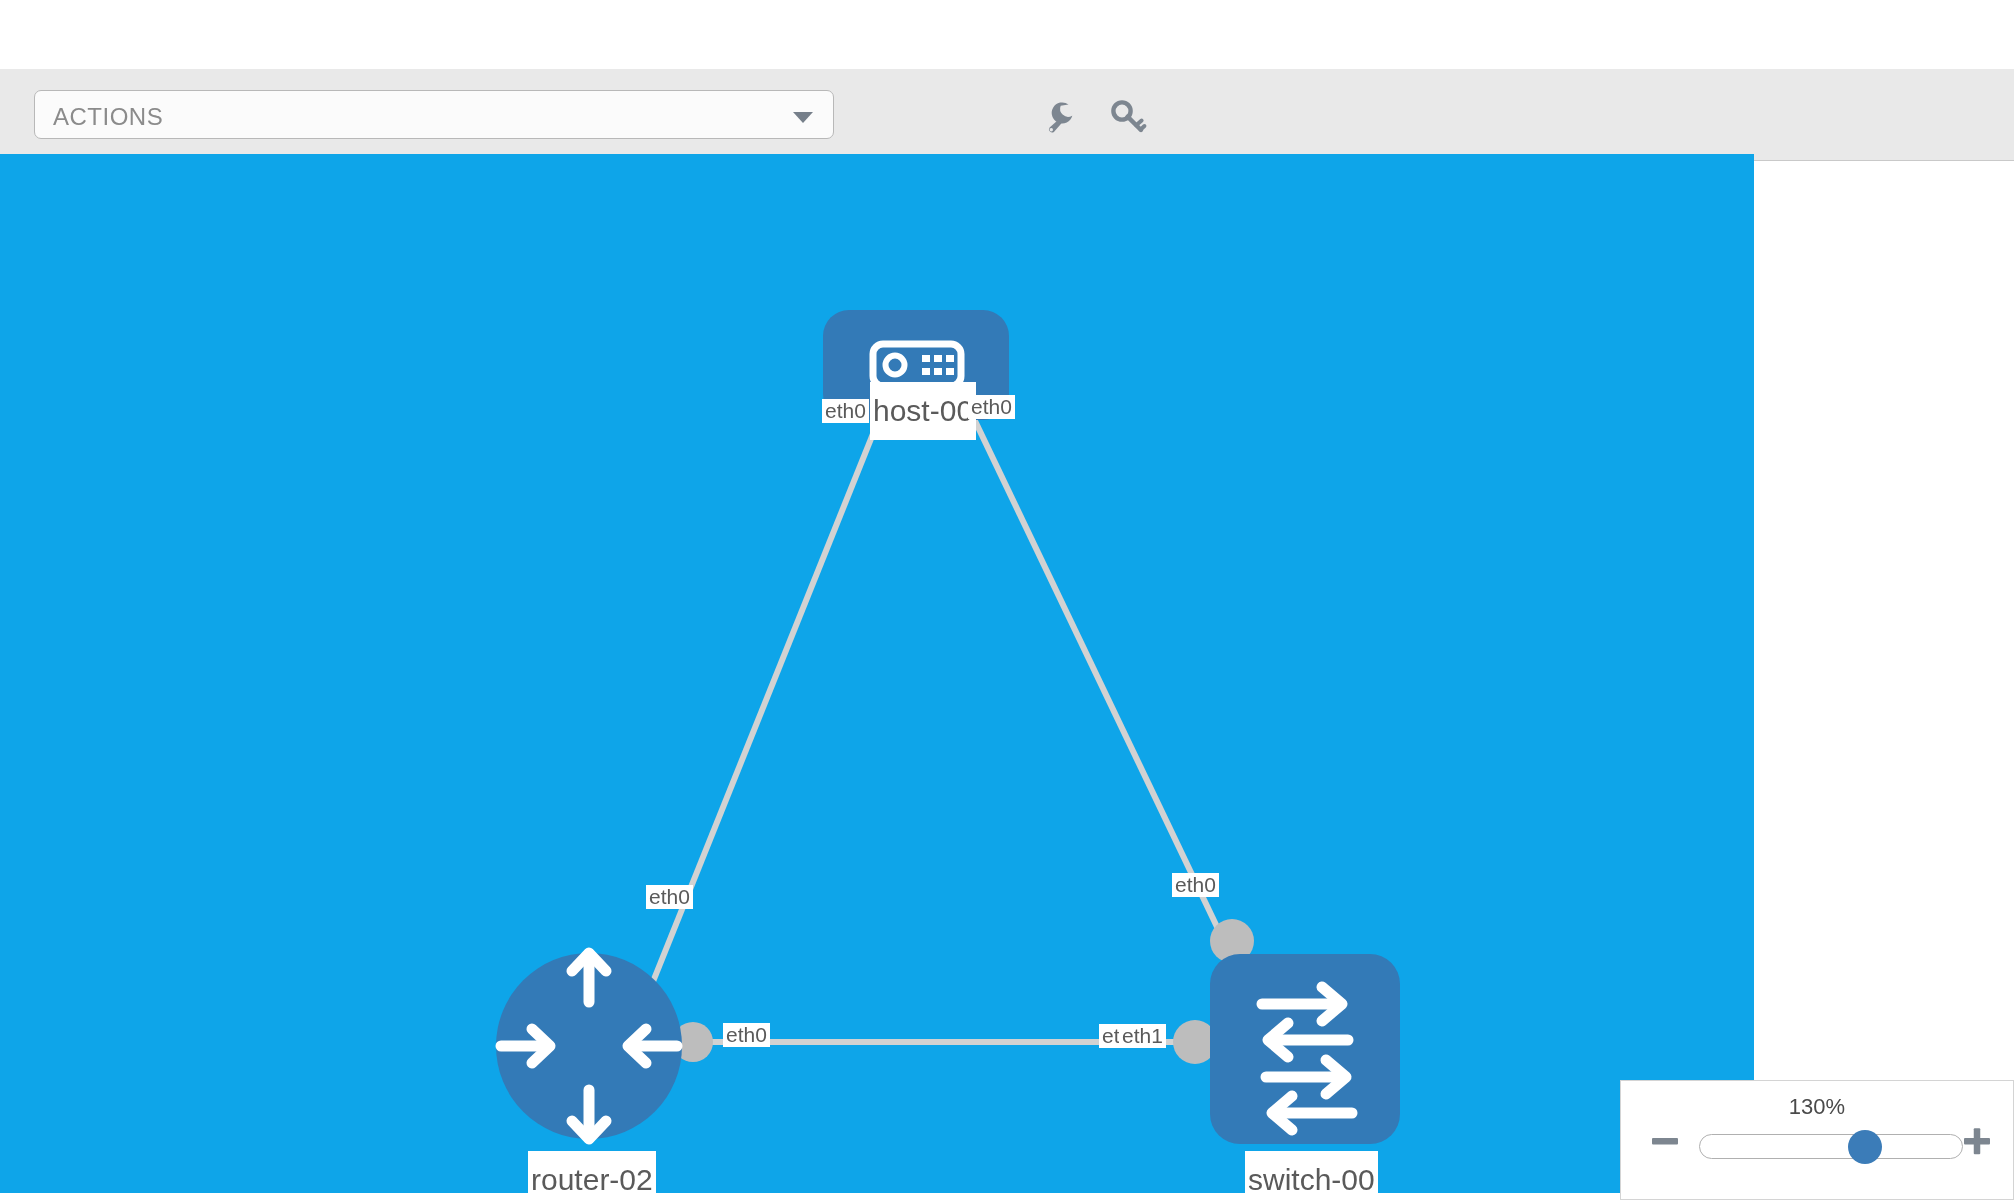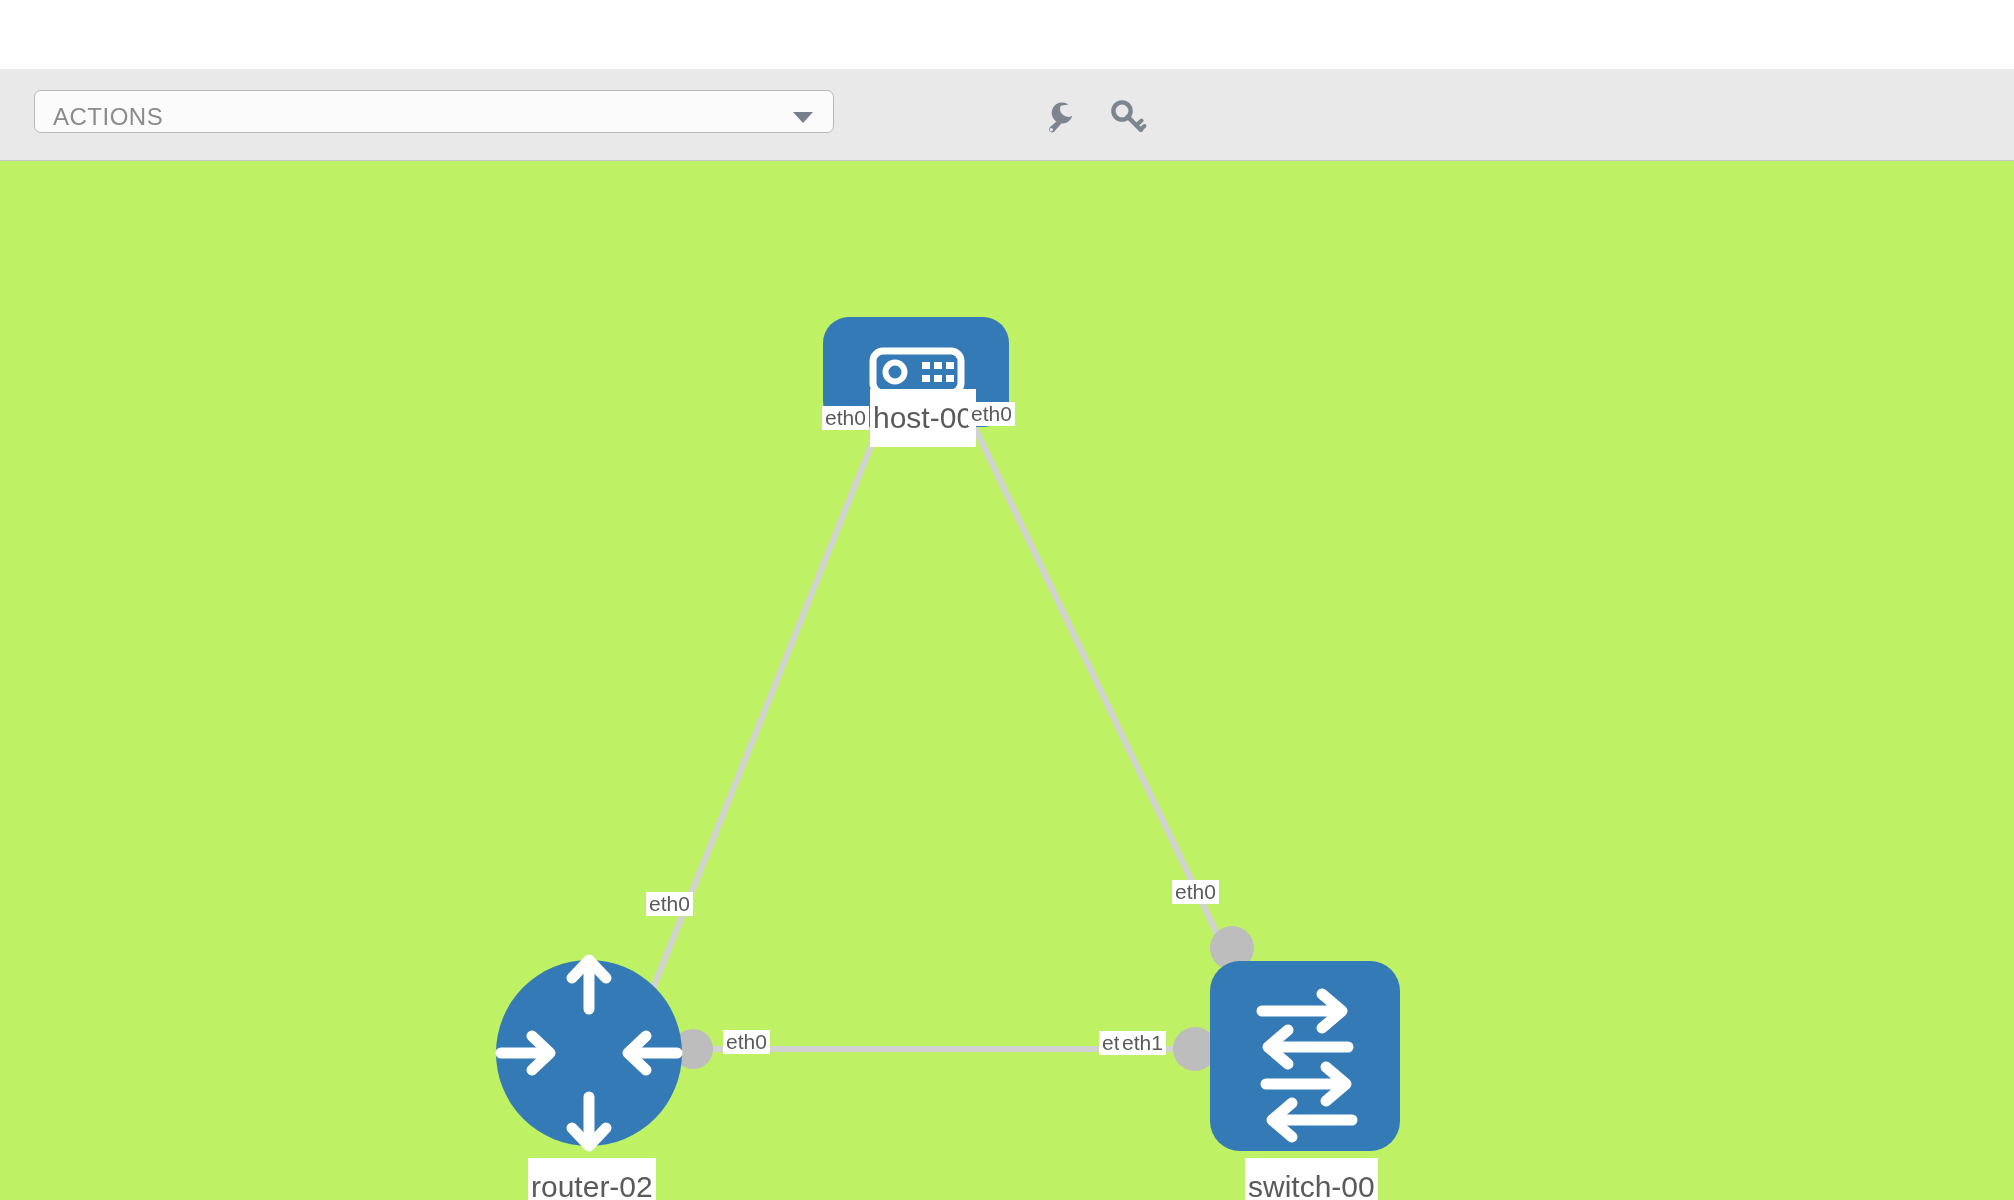--- a/index.html
+++ b/index.html
@@ -34,21 +34,21 @@
   .close-btn svg { display: block; }
 
   
   .toolbar {
     position: absolute; top: 69px; left: 0; width: 2014px; height: 92px;
     background: #e9e9e9;
     border-bottom: 1px solid #c9c9c9;
   }
   .actions-select {
     position: absolute; left: 34px; top: 21px;
-    width: 800px; height: 43px;
+    width: 800px; height: 49px;
     background: #fbfbfb;
     border: 1px solid #b8b8b8;
     border-radius: 7px;
     cursor: pointer;
   }
   .actions-select .sel-label {
     position: absolute; left: 18px; top: 12px;
     font-size: 24px; color: #8b8b8b;
     letter-spacing: 0.5px;
   }
@@ -76,23 +76,23 @@
     cursor: text;
   }
   .search-select .sel-label {
     position: absolute; left: 18px; top: 12px;
     font-size: 24px; color: #9a9a9a;
     letter-spacing: 0.5px;
   }
 
   
   .canvas {
-    position: absolute; top: 161px; left: 0;
-    width: 2014px; height: 1039px;
-    background: #bef264;
+    position: absolute; top: 154px; left: 0;
+    width: 1754px; height: 1039px;
+    background: #0ea5e9;
     overflow: hidden;
   }
   .topology-svg { position: absolute; top: 0; left: 0; }
 
   
   .lbl {
     position: absolute;
     background: #ffffff;
     color: #5a5a5a;
     white-space: nowrap;
@@ -249,14 +249,34 @@
 
     <div class="lbl lbl-iface" style="left:1099px; top:870px;">eth0</div>
 
     <div class="lbl lbl-iface" style="left:1119px; top:870px;">eth1</div>
 
     <div class="lbl lbl-node" style="left:528px; top:997px;">router-02</div>
 
     <div class="lbl lbl-node" style="left:1245px; top:997px;">switch-00</div>
   </div>
 
+  <div class="zoom-panel">
+    <div class="zoom-level">130%</div>
+
+    <div class="zoom-minus">
+      <svg width="32" height="32" viewBox="0 0 32 32">
+        <rect x="3" y="13" width="26" height="6.5" rx="1" fill="#7d8690"></rect>
+      </svg>
+    </div>
+
+    <div class="zoom-track">
+      <div class="zoom-thumb" style="left: 148.06px;"></div>
+    </div>
+
+    <div class="zoom-plus">
+      <svg width="32" height="32" viewBox="0 0 32 32">
+        <rect x="3" y="13" width="26" height="6.5" rx="1" fill="#7d8690"></rect>
+        <rect x="12.75" y="3.2" width="6.5" height="26" rx="1" fill="#7d8690"></rect>
+      </svg>
+    </div>
+  </div>
 
 </div>
 
 </body></html>

